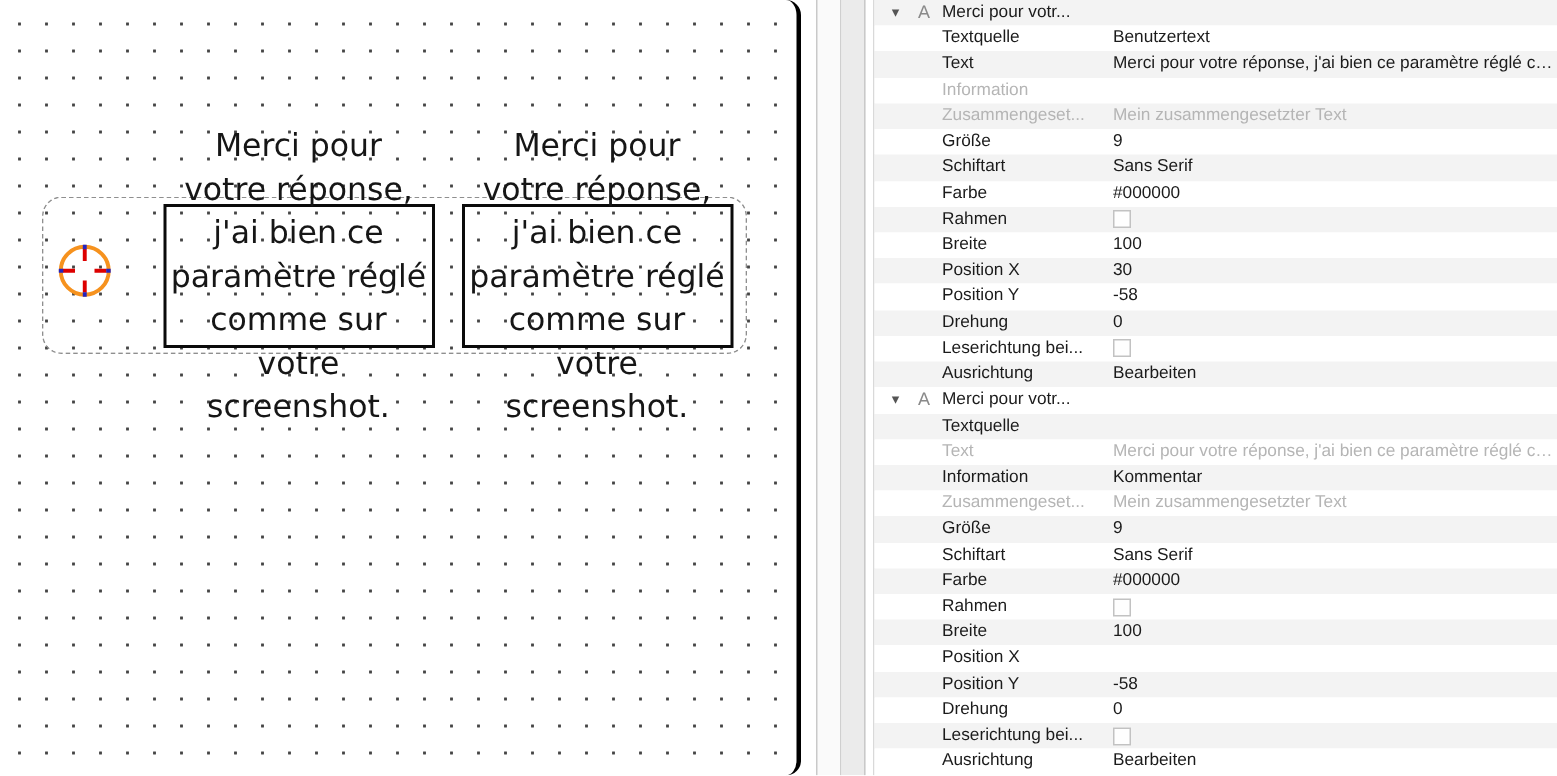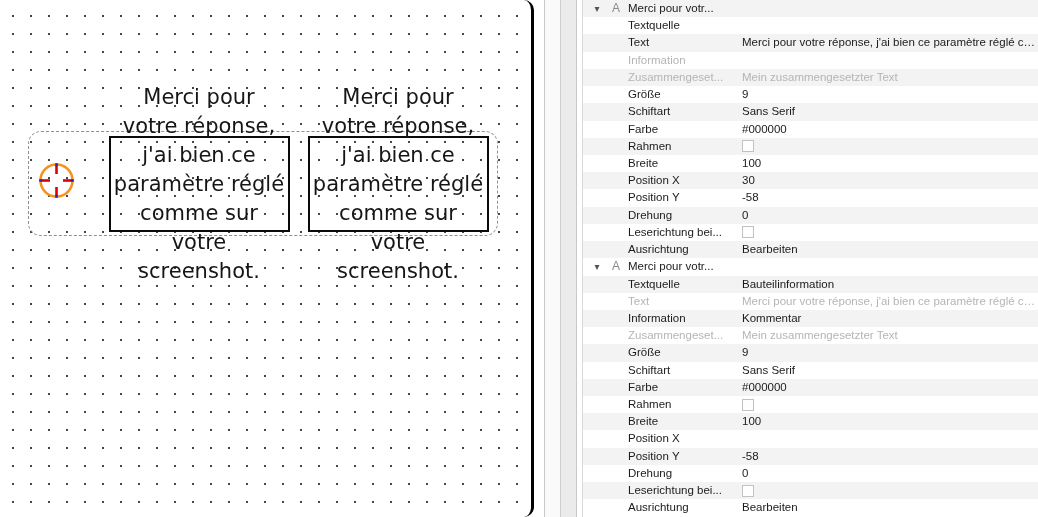--- a/index.html
+++ b/index.html
@@ -91,20 +91,21 @@
   <div class="vstrip lineC"></div>
 
   <div class="panel" id="panel">
       <div class="row alt">
         <span class="caret">▾</span>
         <span class="aicon">A</span>
         <span class="hlabel">Merci pour votr...</span>
       </div>
       <div class="row">
         <span class="plabel">Textquelle</span>
+        <span class="pvalue">Benutzertext</span>
       </div>
       <div class="row alt">
         <span class="plabel">Text</span>
         <span class="pvalue">Merci pour votre réponse, j'ai bien ce paramètre réglé comme sur votre screenshot.</span>
       </div>
       <div class="row">
         <span class="plabel muted">Information</span>
         <span class="pvalue"></span>
       </div>
       <div class="row alt">
@@ -151,21 +152,20 @@
         <span class="plabel">Ausrichtung</span>
         <span class="pvalue">Bearbeiten</span>
       </div>
       <div class="row">
         <span class="caret">▾</span>
         <span class="aicon">A</span>
         <span class="hlabel">Merci pour votr...</span>
       </div>
       <div class="row alt">
         <span class="plabel">Textquelle</span>
-        <span class="pvalue">Bauteilinformation</span>
       </div>
       <div class="row">
         <span class="plabel muted">Text</span>
         <span class="pvalue muted">Merci pour votre réponse, j'ai bien ce paramètre réglé comme sur votre screenshot.</span>
       </div>
       <div class="row alt">
         <span class="plabel">Information</span>
         <span class="pvalue">Kommentar</span>
       </div>
       <div class="row">

